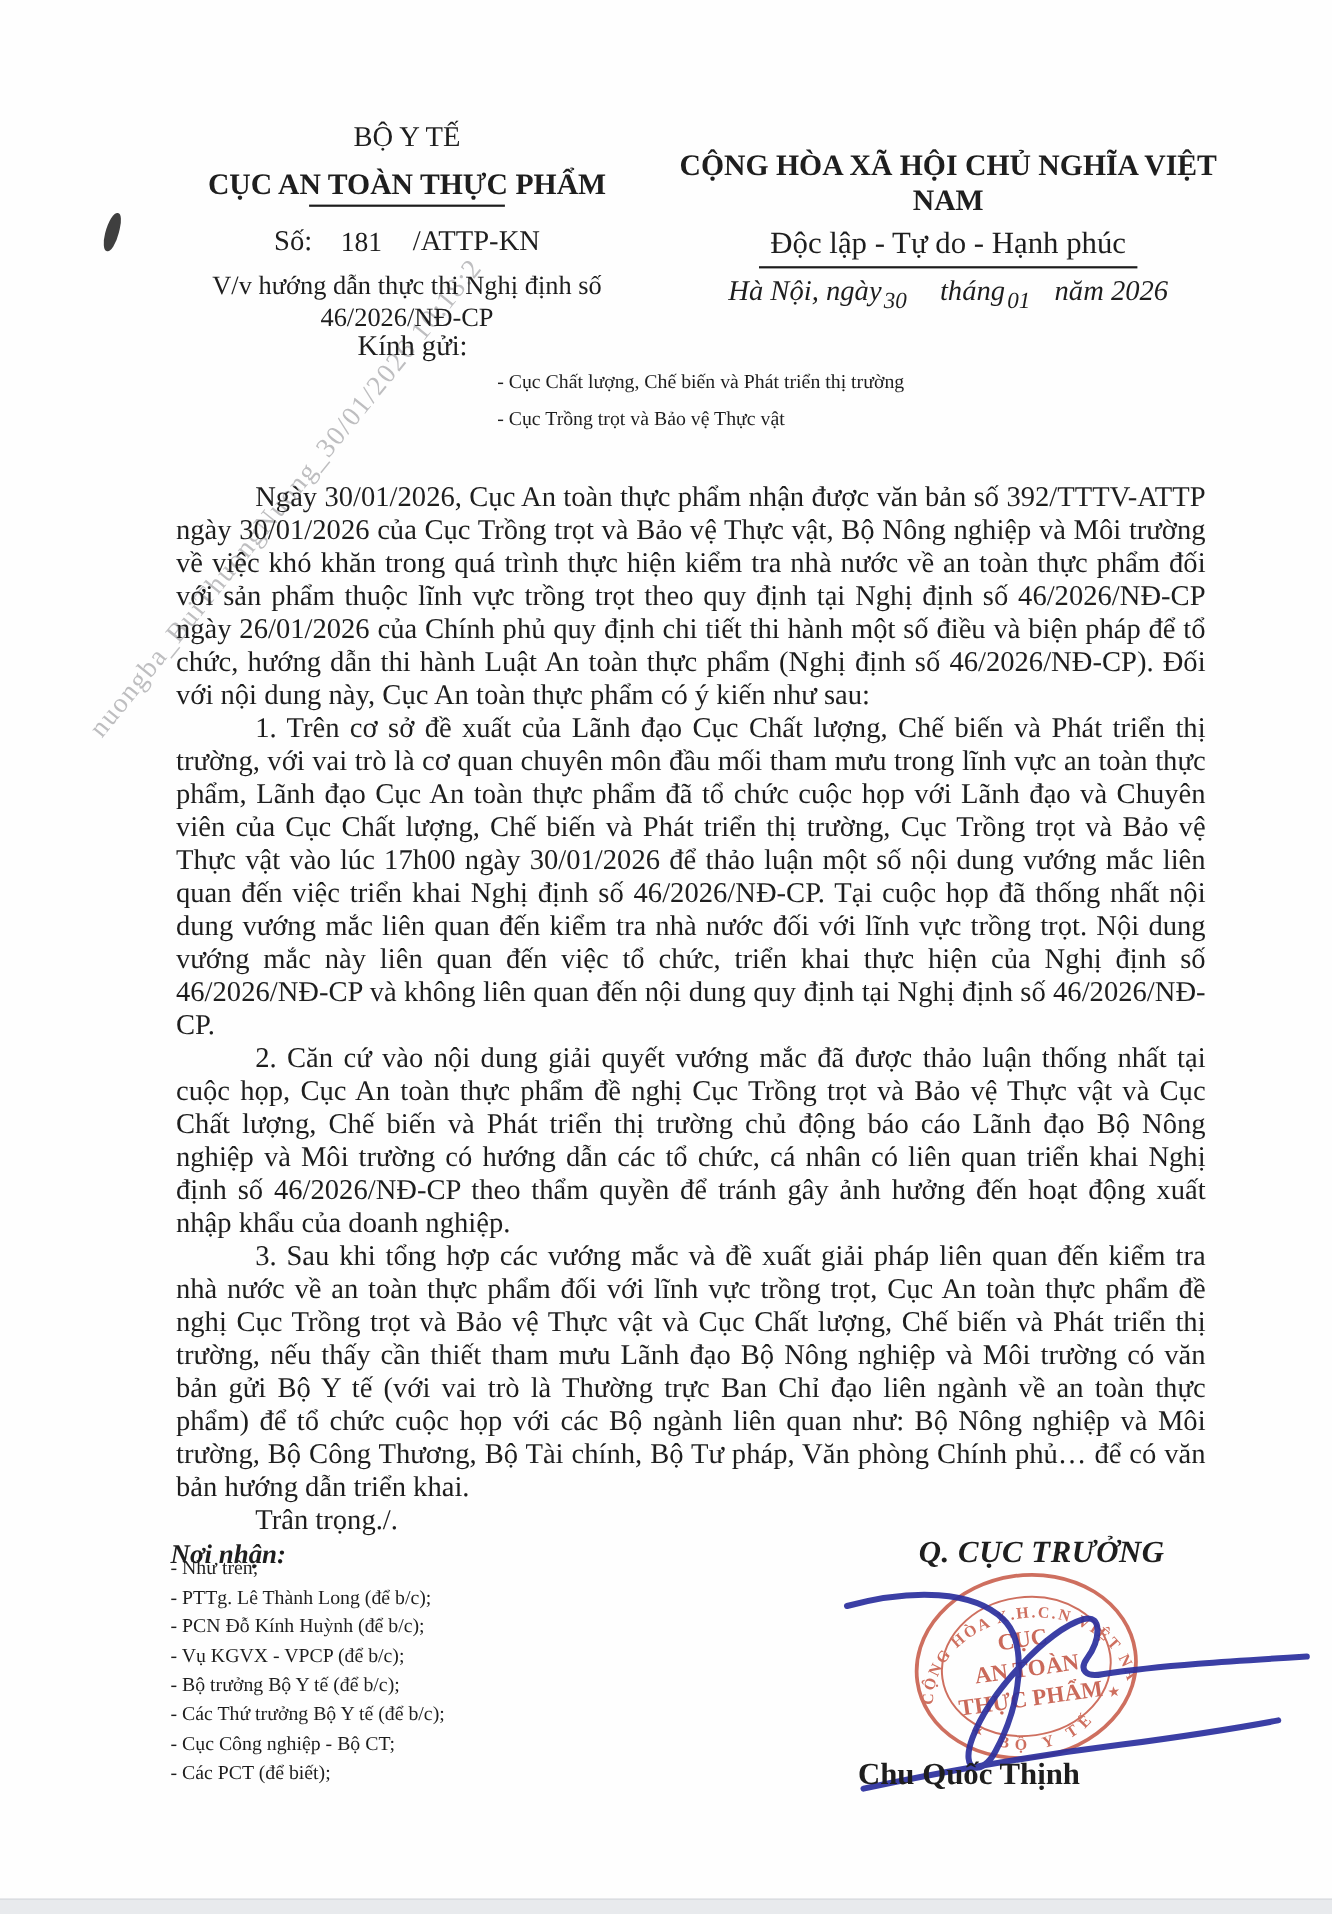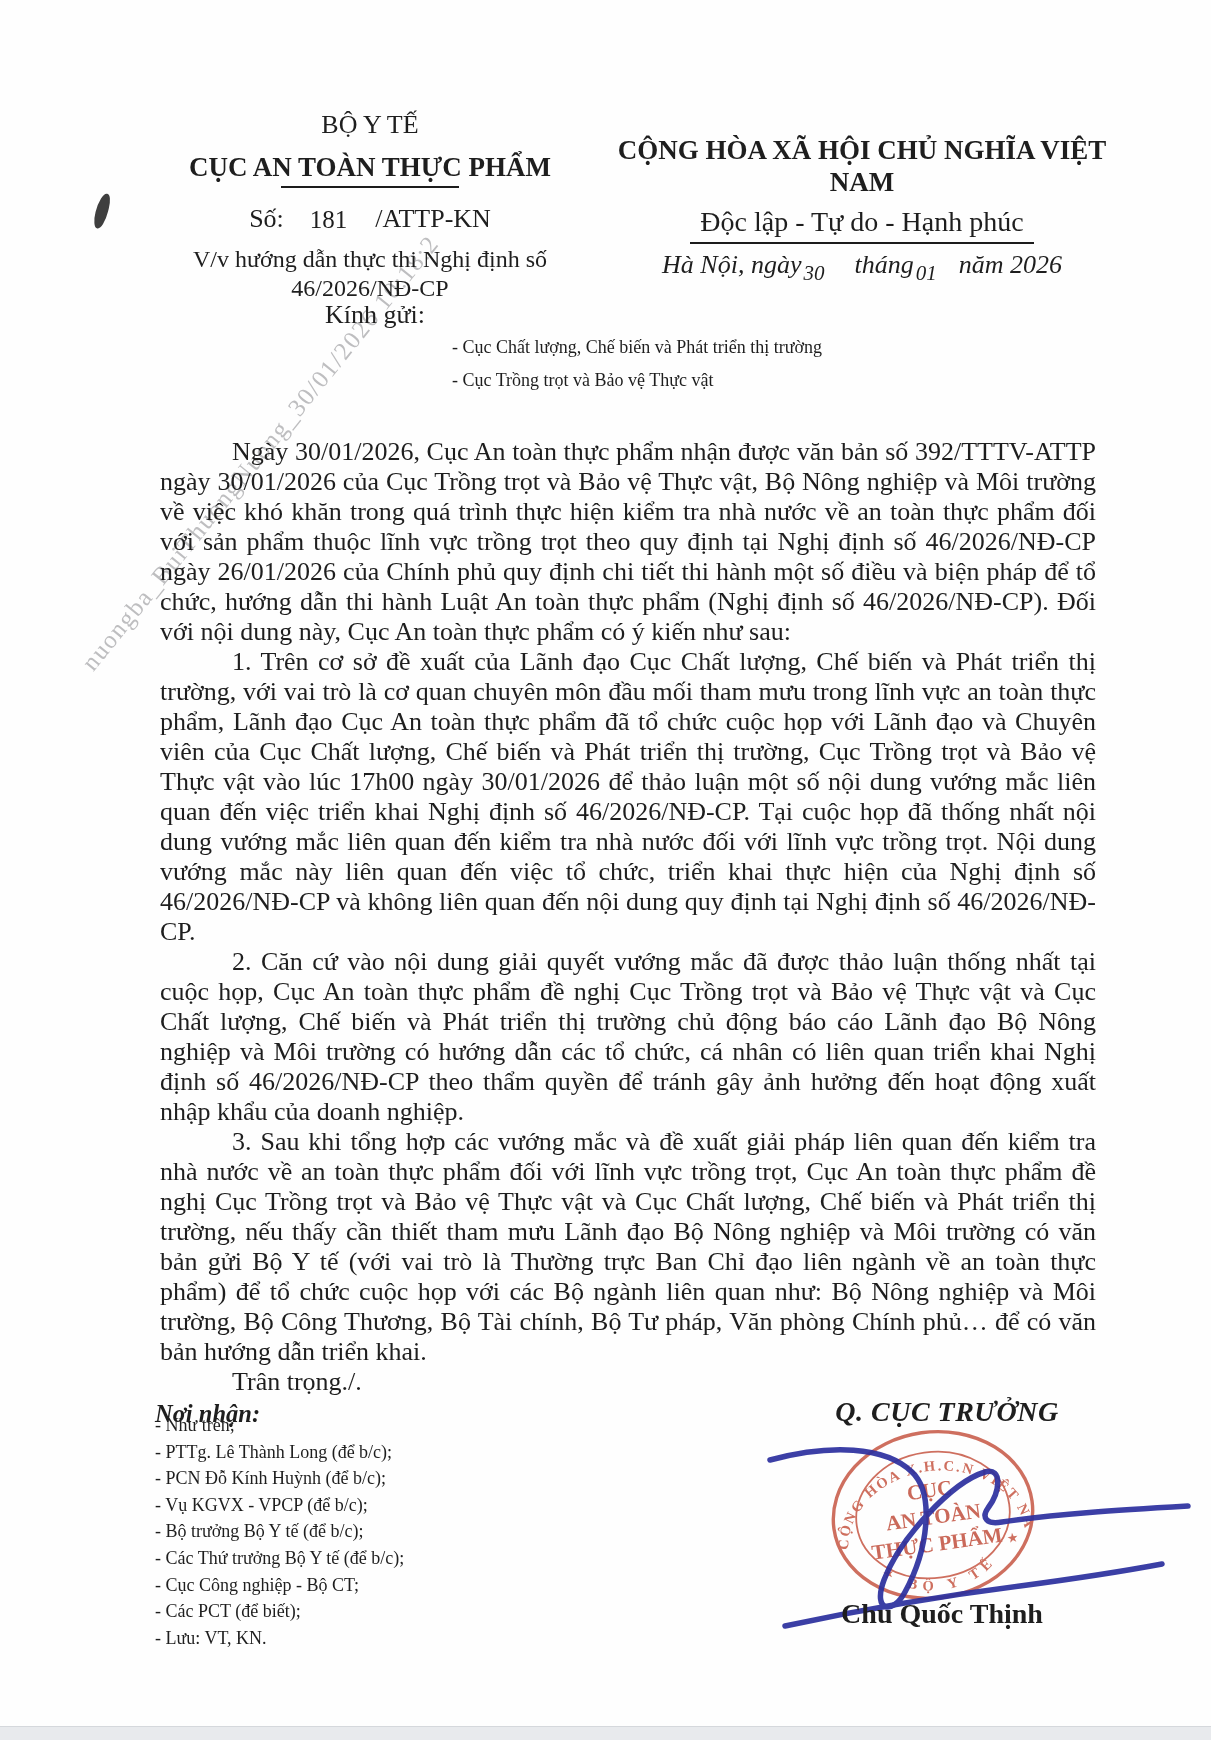--- a/index.html
+++ b/index.html
@@ -42,21 +42,21 @@
   
   .body-text{position:absolute;left:160px;top:437px;width:936px;
              font-size:26px;line-height:30px;text-align:justify;}
   .body-text p{margin:0;text-indent:72px;}
   .closing{text-align:left;}
   
   .noinhan-label{position:absolute;left:155px;top:1400px;font-size:24.5px;font-weight:bold;font-style:italic;}
   .noinhan-list{position:absolute;left:155px;top:1412px;font-size:18px;line-height:26.6px;}
   .sig-title{position:absolute;left:780px;top:1396px;width:334px;text-align:center;
              font-size:28px;font-weight:bold;letter-spacing:.5px;font-style:italic;}
-  .signer-name{position:absolute;left:780px;top:1598px;width:324px;text-align:center;
+  .signer-name{position:absolute;left:780px;top:1598px;width:324px;text-align:left;
                font-size:28px;font-weight:bold;}
   .stamp-svg{position:absolute;left:818px;top:1423px;filter:blur(.35px);}
   .signature-svg{position:absolute;left:700px;top:1430px;}
   
   .edge-bottom{position:absolute;left:0;right:0;bottom:0;height:13px;background:#e8eaed;border-top:1px solid #d5d8dc;}
   .ink-mark{position:absolute;left:96px;top:193px;width:12px;height:36px;background:#242424;
             border-radius:60% 40% 55% 45%;transform:rotate(14deg);opacity:.88;}
 </style>
 </head>
 <body>
@@ -104,21 +104,20 @@
   <div class="noinhan-label">Nơi nhận:</div>
   <div class="noinhan-list">
     <div>- Như trên;</div>
     <div>- PTTg. Lê Thành Long (để b/c);</div>
     <div>- PCN Đỗ Kính Huỳnh (để b/c);</div>
     <div>- Vụ KGVX - VPCP (để b/c);</div>
     <div>- Bộ trưởng Bộ Y tế (để b/c);</div>
     <div>- Các Thứ trưởng Bộ Y tế (để b/c);</div>
     <div>- Cục Công nghiệp - Bộ CT;</div>
     <div>- Các PCT (để biết);</div>
-    <div>- Lưu: VT, KN.</div>
   </div>
 
   <div class="sig-title">Q. CỤC TRƯỞNG</div>
 
   <svg class="stamp-svg" width="232" height="192" viewBox="0 0 232 192">
     <g transform="rotate(-8 115 92)" stroke="#c4503c" fill="none" opacity="0.82">
       <ellipse cx="115" cy="92" rx="100" ry="83" stroke-width="3.4"></ellipse>
       <ellipse cx="115" cy="92" rx="77" ry="63" stroke-width="1.8"></ellipse>
       <path id="stampTopArc" d="M 26 120 A 89 72 0 1 1 204 120" stroke="none"></path>
       <path id="stampBottomArc" d="M 62 149 A 72 57 0 0 0 168 149" stroke="none"></path>

